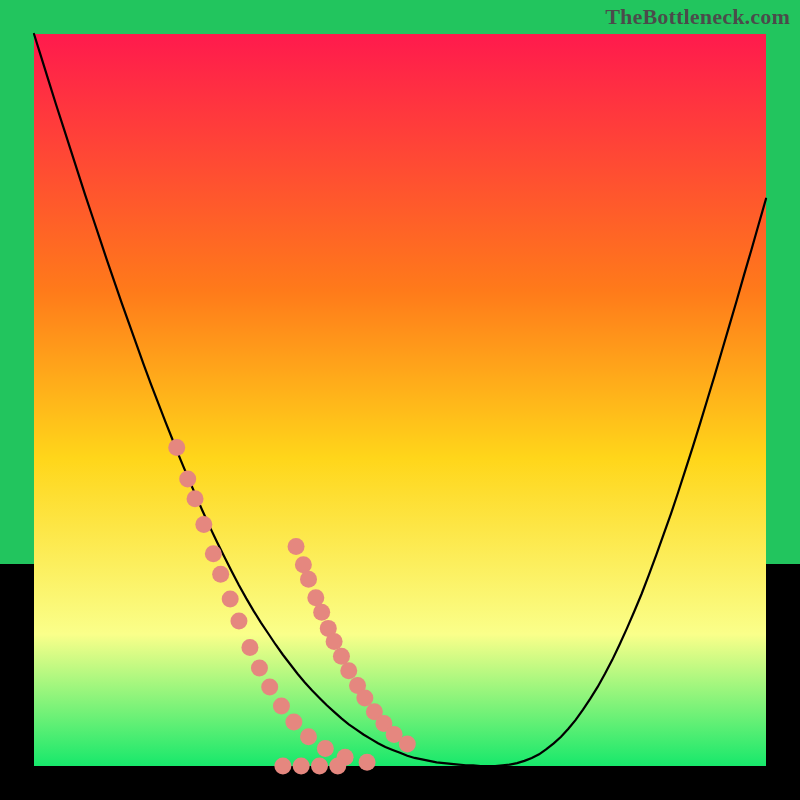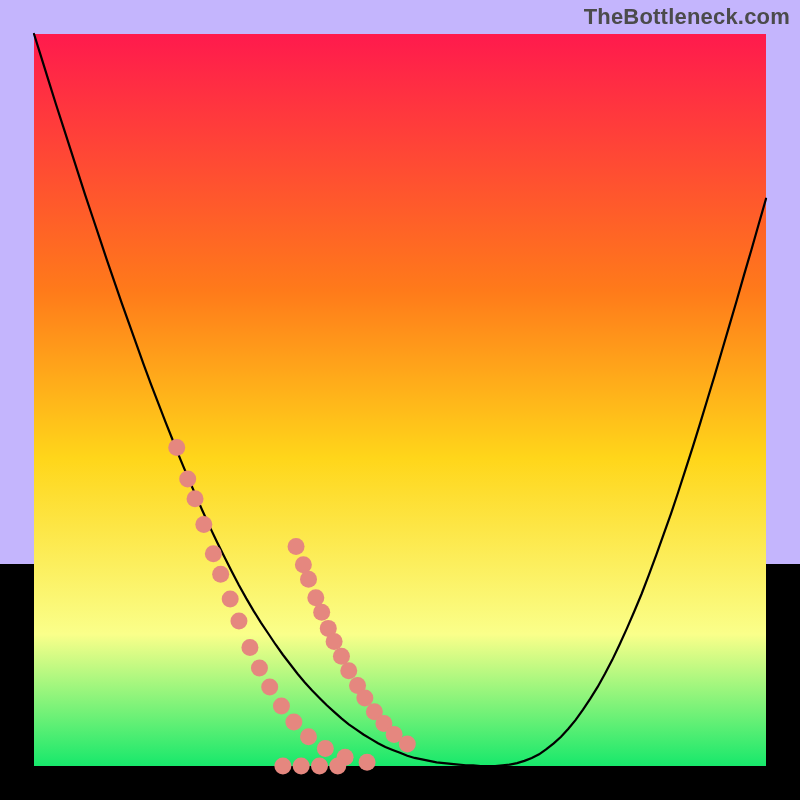--- a/index.html
+++ b/index.html
@@ -8,21 +8,22 @@
     width: 800px;
     height: 800px;
     overflow: hidden;
     background: #000;
     font-family: Arial, Helvetica, sans-serif;
   }
   .frame {
     position: relative;
     width: 800px;
     height: 564px;
-    background: #c4b5fd;
+    background: #22c55e;
+    font-family: Liberation Serif, serif;
   }
   .watermark {
     position: absolute;
     top: 4px;
     right: 10px;
     color: #4b4b4b;
     font-size: 22px;
     font-weight: 600;
     letter-spacing: 0.2px;
   }

